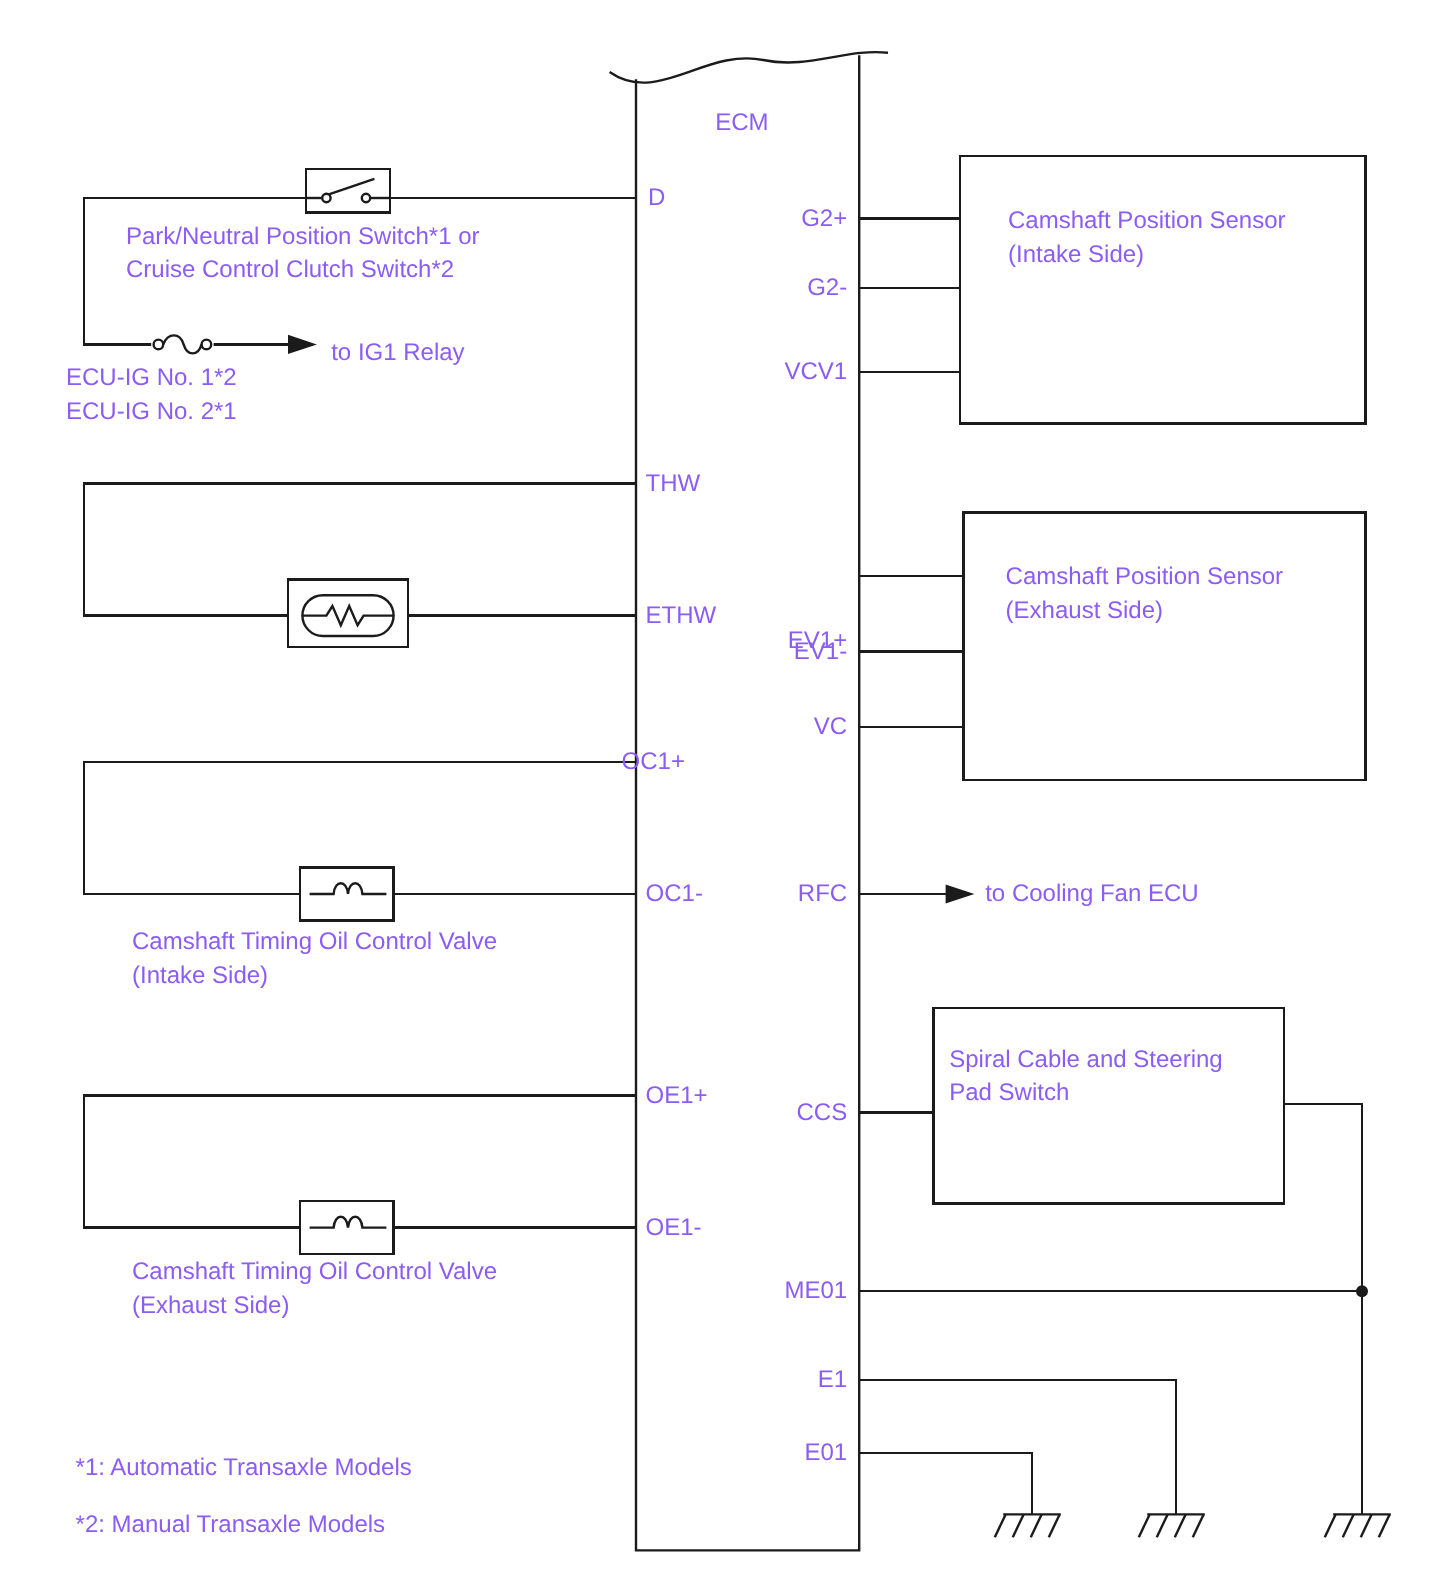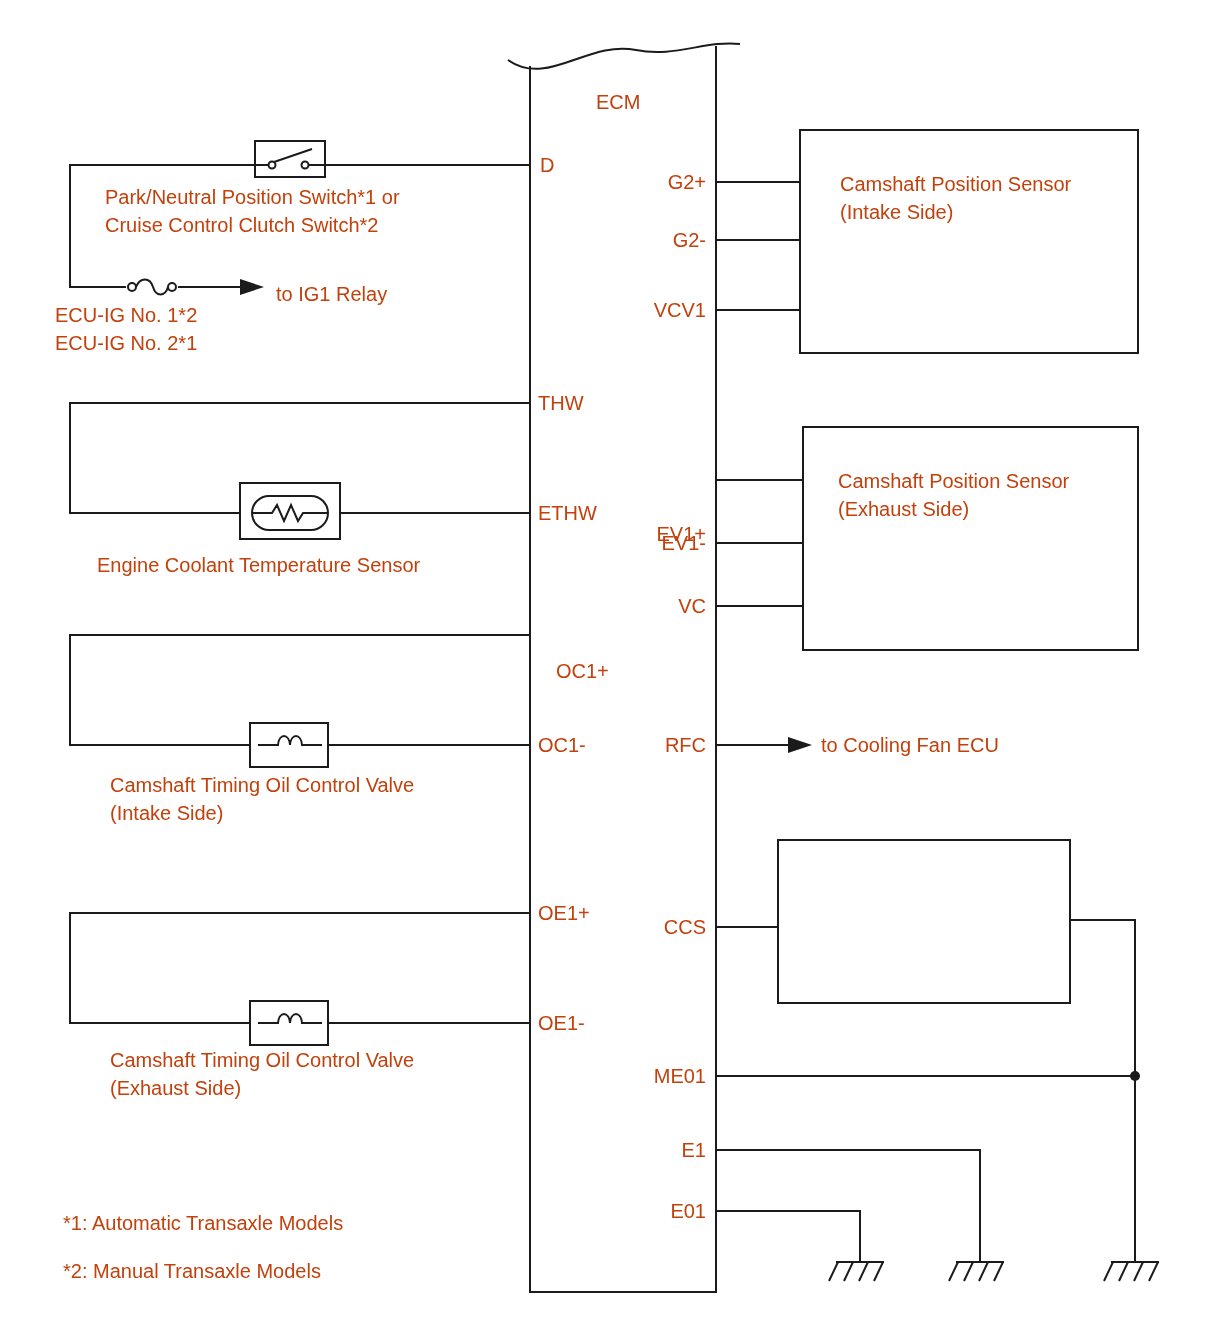--- a/index.html
+++ b/index.html
@@ -12,21 +12,21 @@
     font-family: "Liberation Sans", "DejaVu Sans", sans-serif;
     color: #1b1b1b;
     overflow: hidden;
   }
   .canvas svg { position: absolute; left: 0; top: 0; }
   .label {
     position: absolute;
     font-size: 20px;
     line-height: 28px;
     white-space: nowrap;
-    color: #c2410c;
+    color: #8b5cf6;
   }
   .pin { font-size: 20px; }
   .pin-right { text-align: left; }
 </style>
 </head>
 <body>
 
 <div class="canvas">
 
   <svg width="1210" height="1328" viewBox="0 0 1210 1328" stroke="#1b1b1b" stroke-width="2" fill="none">
@@ -139,21 +139,21 @@
       <line x1="1143" y1="1262" x2="1134" y2="1281"></line>
       <line x1="1158" y1="1262" x2="1149" y2="1281"></line>
     </g>
   </svg>
 
   <div class="label" style="left:596px; top:88px;">ECM</div>
 
   <div class="label pin" style="left:540px; top:151px;">D</div>
   <div class="label pin" style="left:538px; top:389px;text-align:center;">THW</div>
   <div class="label pin" style="left:538px; top:499px;">ETHW</div>
-  <div class="label pin" style="left:556px; top:621px;margin-top:36px;">OC1+</div>
+  <div class="label pin" style="left:518px; top:621px;">OC1+</div>
   <div class="label pin" style="left:538px; top:731px;">OC1-</div>
   <div class="label pin" style="left:538px; top:899px;">OE1+</div>
   <div class="label pin" style="left:538px; top:1009px;">OE1-</div>
 
   <div class="label pin pin-right" style="right:504px; top:168px;">G2+</div>
   <div class="label pin pin-right" style="right:504px; top:226px;">G2-</div>
   <div class="label pin pin-right" style="right:504px; top:296px;">VCV1</div>
   <div class="label pin pin-right" style="right:504px; top:489px;margin-top:31px;">EV1+</div>
   <div class="label pin pin-right" style="right:504px; top:529px;">EV1-</div>
   <div class="label pin pin-right" style="right:504px; top:592px;">VC</div>
@@ -168,21 +168,20 @@
     <div>Cruise Control Clutch Switch*2</div>
   </div>
 
   <div class="label" style="left:276px; top:280px;">to IG1 Relay</div>
 
   <div class="label" style="left:55px; top:301px;">
     <div>ECU-IG No. 1*2</div>
     <div>ECU-IG No. 2*1</div>
   </div>
 
-  <div class="label" style="left:97px; top:551px;">Engine Coolant Temperature Sensor</div>
 
   <div class="label" style="left:110px; top:771px;">
     <div>Camshaft Timing Oil Control Valve</div>
     <div>(Intake Side)</div>
   </div>
 
   <div class="label" style="left:110px; top:1046px;">
     <div>Camshaft Timing Oil Control Valve</div>
     <div>(Exhaust Side)</div>
   </div>
@@ -192,17 +191,21 @@
     <div>(Intake Side)</div>
   </div>
 
   <div class="label" style="left:838px; top:467px;">
     <div>Camshaft Position Sensor</div>
     <div>(Exhaust Side)</div>
   </div>
 
   <div class="label" style="left:821px; top:731px;">to Cooling Fan ECU</div>
 
+  <div class="label" style="left:791px; top:869px;">
+    <div>Spiral Cable and Steering</div>
+    <div>Pad Switch</div>
+  </div>
 
   <div class="label" style="left:63px; top:1209px;">*1: Automatic Transaxle Models</div>
   <div class="label" style="left:63px; top:1257px;">*2: Manual Transaxle Models</div>
 
 </div>
 
 </body></html>

